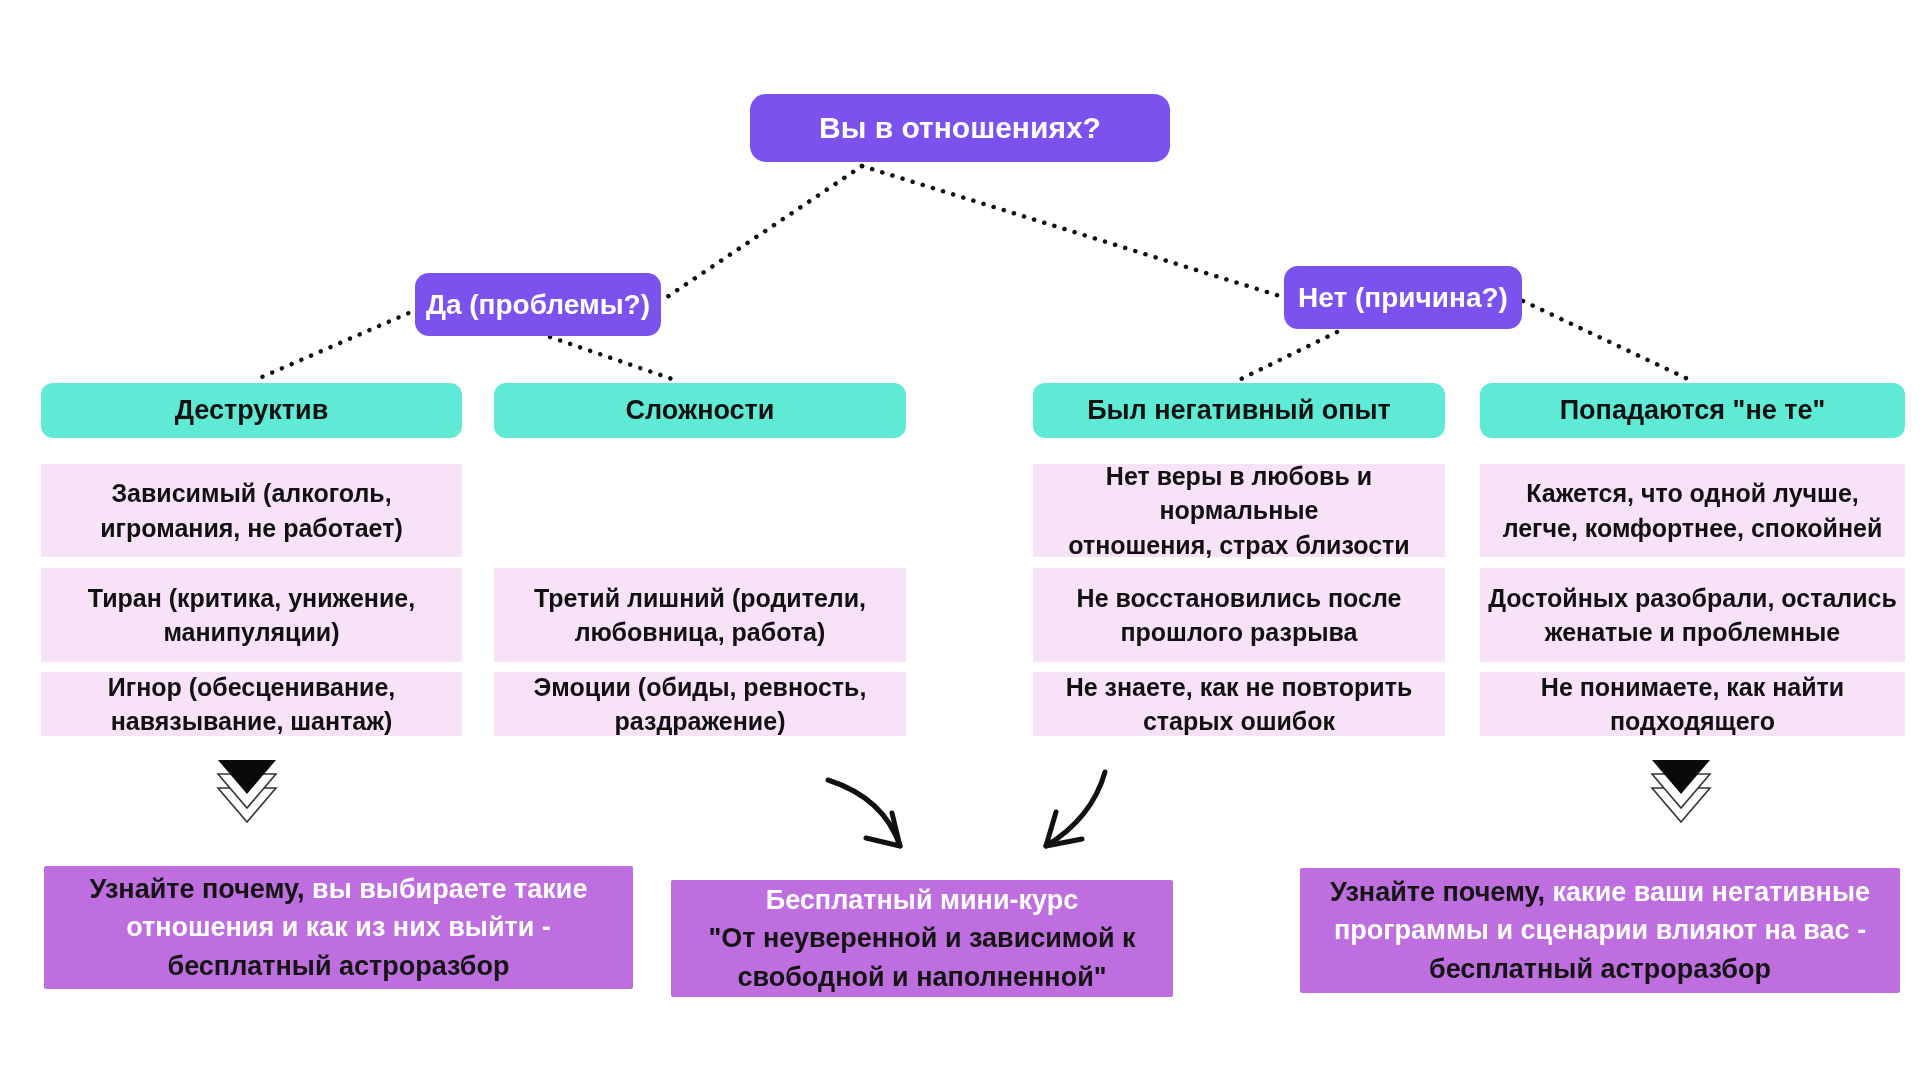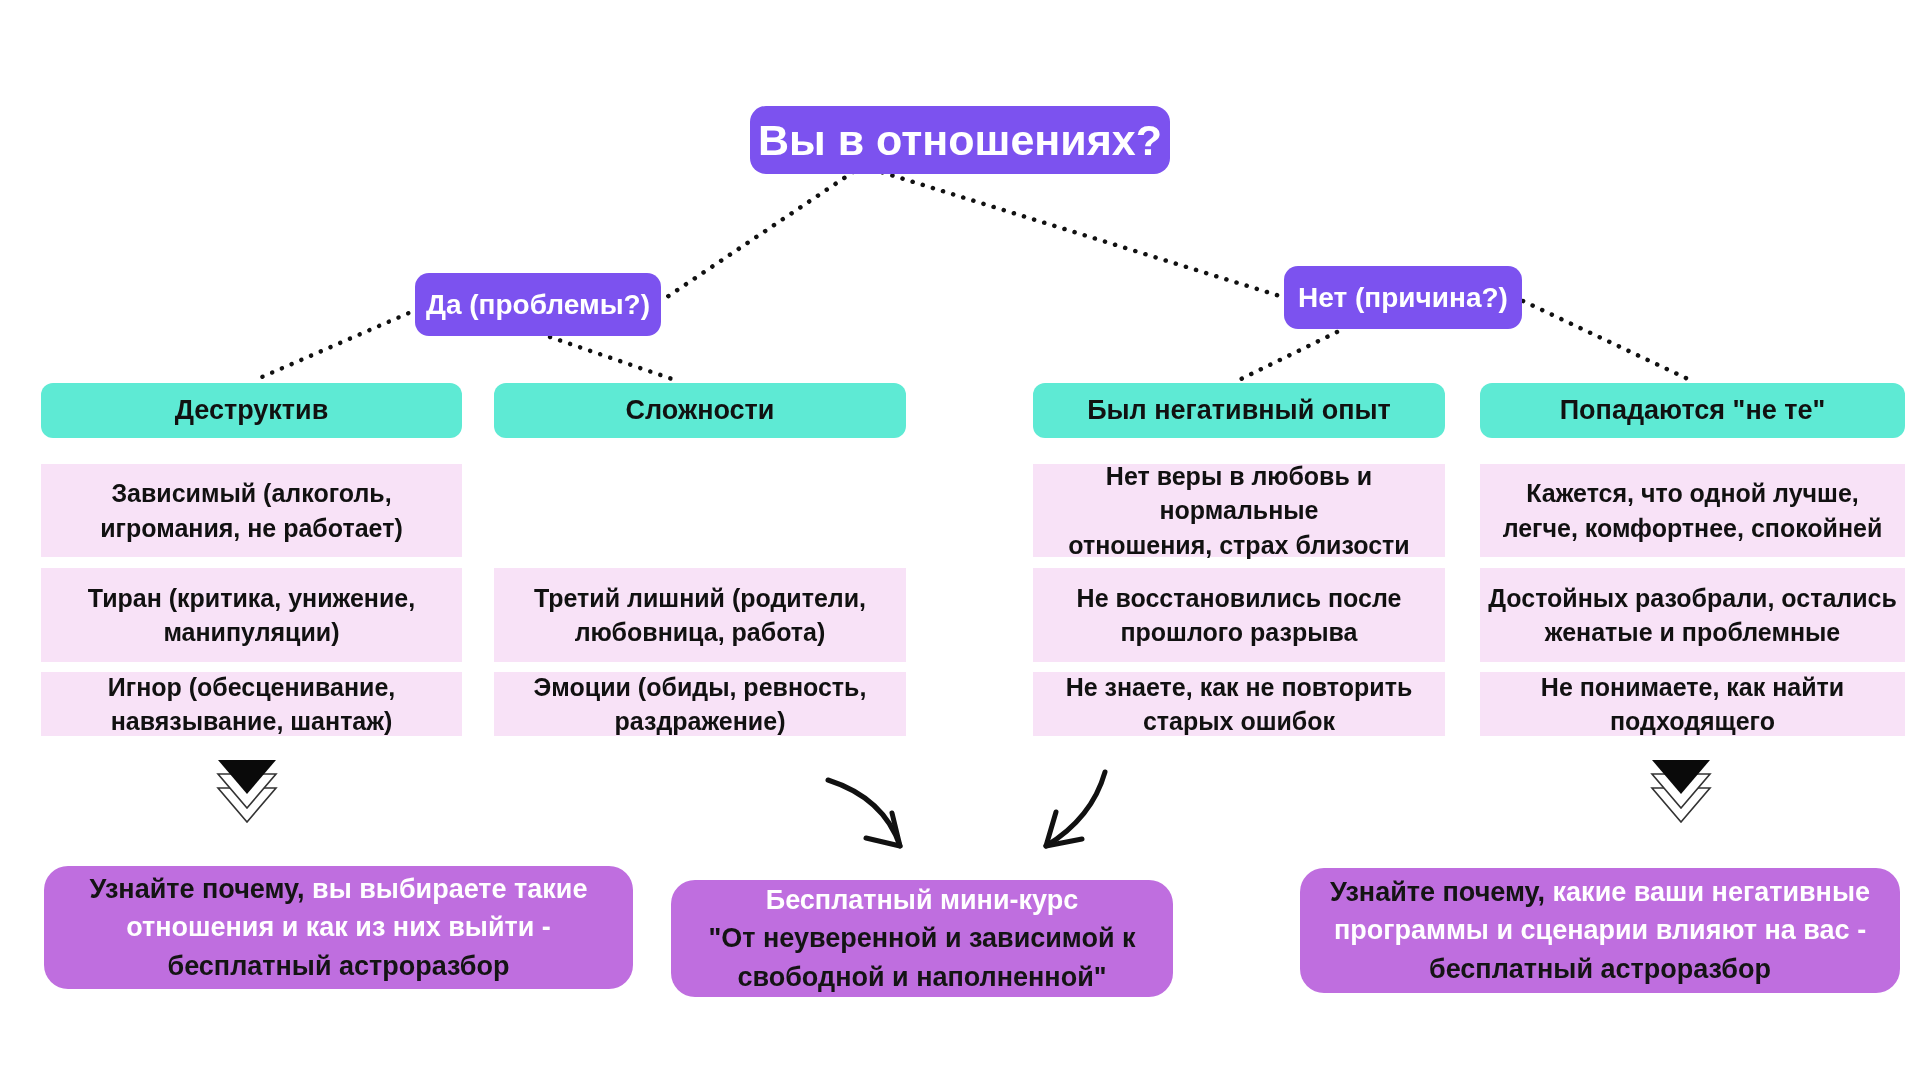--- a/index.html
+++ b/index.html
@@ -5,37 +5,37 @@
   html,body{margin:0;padding:0;background:#ffffff;}
   .canvas{
     position:relative;width:1920px;height:1080px;background:#ffffff;overflow:hidden;
     font-family:"Liberation Sans","DejaVu Sans",sans-serif;font-weight:bold;
   }
   svg.overlay{position:absolute;left:0;top:0;width:1920px;height:1080px;pointer-events:none;}
   .node{
     position:absolute;background:#7C52EF;border-radius:16px;color:#ffffff;
     display:flex;align-items:center;justify-content:center;text-align:center;
   }
-  .node.root{font-size:43px;margin-top:12px;}
+  .node.root{font-size:30px;}
   .node.branch{font-size:28px;border-radius:14px;}
   .hdr{
     position:absolute;top:383px;height:55px;background:#5eead4;border-radius:12px;
     display:flex;align-items:center;justify-content:center;text-align:center;
     font-size:27px;color:#111111;
   }
   .cell{
     position:absolute;background:#F8E2F7;color:#111111;font-size:25px;line-height:1.38;
     display:flex;align-items:center;justify-content:center;text-align:center;
     white-space:pre-line;padding:0 8px;box-sizing:border-box;
   }
   .r1{top:464px;height:93px}
   .r2{top:568px;height:94px}
   .r3{top:672px;height:64px}
   .cta{
-    position:absolute;background:#BF6EDF;border-radius:24px;font-size:27px;line-height:1.43;
+    position:absolute;background:#BF6EDF;border-radius:2px;font-size:27px;line-height:1.43;
     display:flex;align-items:center;justify-content:center;text-align:center;
     white-space:pre-line;padding:0 0;box-sizing:border-box;
   }
   .seg-light{color:#ffffff}
   .seg-dark{color:#141414}
 </style>
 </head>
 <body>
 
 <div class="canvas">

